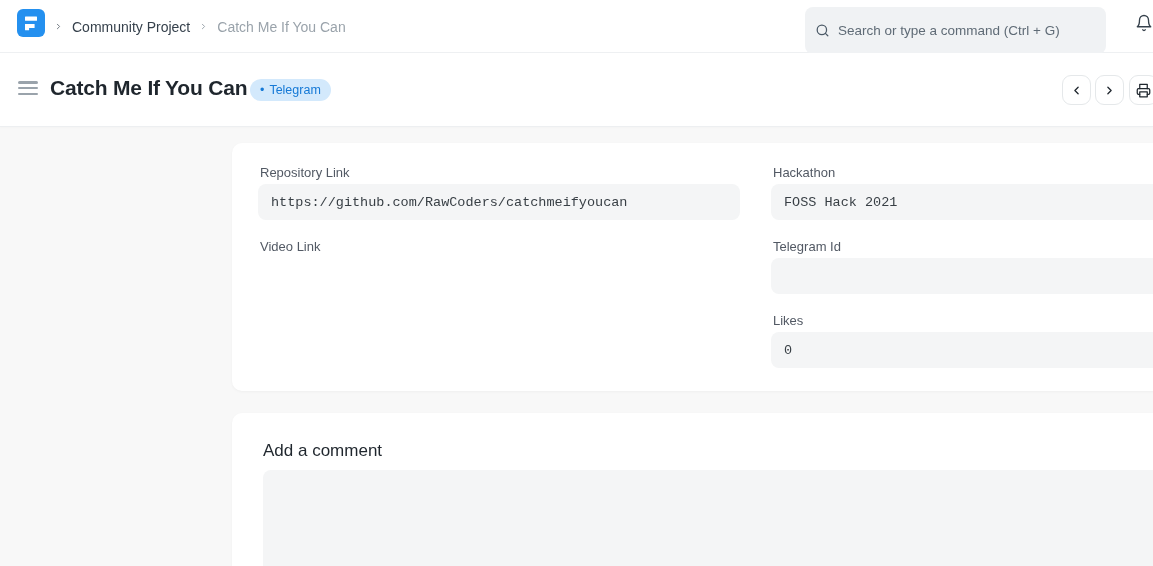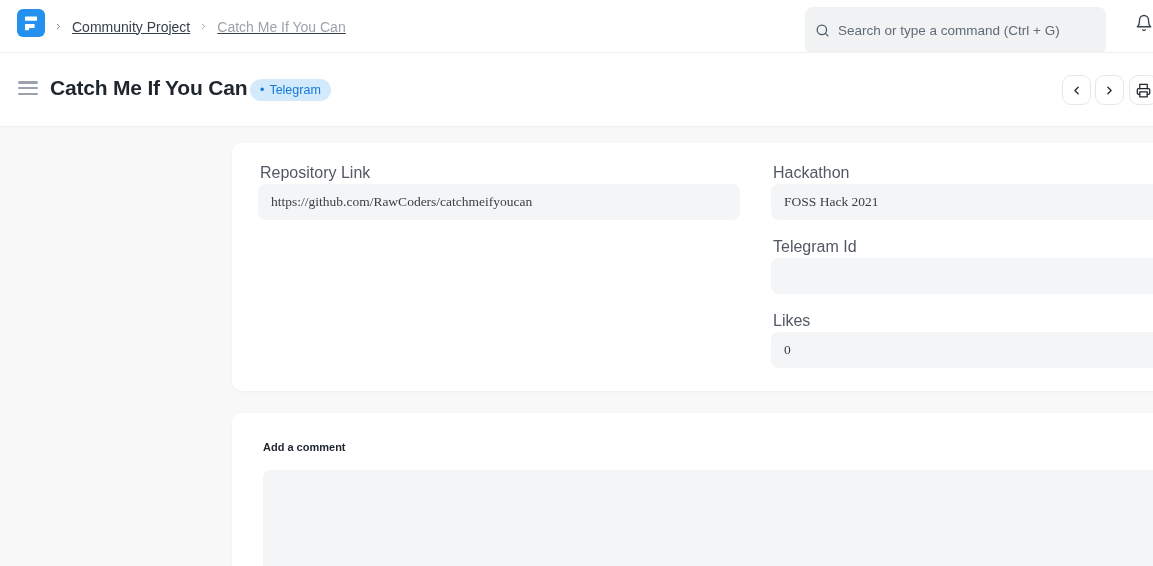--- a/index.html
+++ b/index.html
@@ -17,21 +17,21 @@
     position: absolute; top: 0; left: 0; width: 100%; height: 53px;
     background: #ffffff; border-bottom: 1px solid #eef0f2;
     display: flex; align-items: center;
   }
   .brand {
     position: absolute; left: 17px; top: 9px; width: 28px; height: 28px;
     border-radius: 6px; cursor: pointer;
   }
   .crumbs {
     position: absolute; left: 54px; top: 0; height: 53px;
-    display: flex; align-items: center; gap: 9px; font-size: 14px; text-decoration: underline;
+    display: flex; align-items: center; gap: 9px; font-size: 14px;
   }
   .crumb-sep { display: flex; align-items: center; }
   .crumb-link { color: #36414c; cursor: pointer; }
   .crumb-current { color: #9aa3ab; cursor: pointer; }
 
   .search-box {
     position: absolute; left: 805px; top: 7px; width: 301px; height: 47px;
     background: #f0f2f4; border-radius: 8px;
     display: flex; align-items: center; padding: 0 10px; gap: 8px;
     cursor: text;
@@ -84,31 +84,31 @@
   }
   .card.form-card { top: 143px; height: 248px; }
   .card.comment-card { top: 413px; height: 420px; }
 
   .col { position: absolute; top: 22px; width: 482px; }
   .col.left  { left: 26px; }
   .col.right { left: 539px; }
 
   .field { margin-bottom: 19px; }
   .field-label {
-    display: block; font-size: 16px; color: #525964; margin: 0 0 4px 2px; line-height: 15px;
+    display: block; font-size: 13px; color: #525964; margin: 0 0 4px 2px; line-height: 15px;
   }
   .field-input {
     width: 100%; height: 36px; background: #f4f5f6; border: none; outline: none;
     border-radius: 8px; padding: 0 13px; font-size: 13.5px; color: #383f45;
-    font-family: Liberation Serif, serif;
+    font-family: Liberation Mono, monospace;
   }
 
   .comment-heading {
     position: absolute; left: 31px; top: 28px;
-    font-size: 11px; font-weight: 700; color: #1f262d;
+    font-size: 17px; font-weight: 400; color: #1f262d;
   }
   .comment-input {
     position: absolute; left: 31px; top: 57px; width: 990px; height: 330px;
     background: #f4f5f6; border: none; outline: none; border-radius: 8px;
     resize: none; padding: 12px; font-size: 13.5px; color: #383f45;
     font-family: inherit;
   }
 
   svg { display: block; }
 </style>
@@ -190,20 +190,21 @@
 </button>
 
 <div class="card form-card">
 
   <div class="col left">
     <div class="field">
       <label class="field-label">Repository Link</label>
       <input class="field-input" type="text" readonly="" value="https://github.com/RawCoders/catchmeifyoucan" style="">
     </div>
     <div class="field">
+      <label class="field-label">Video Link</label>
     </div>
   </div>
 
   <div class="col right">
     <div class="field">
       <label class="field-label">Hackathon</label>
       <input class="field-input" type="text" readonly="" value="FOSS Hack 2021" style="">
     </div>
     <div class="field">
       <label class="field-label">Telegram Id</label>

